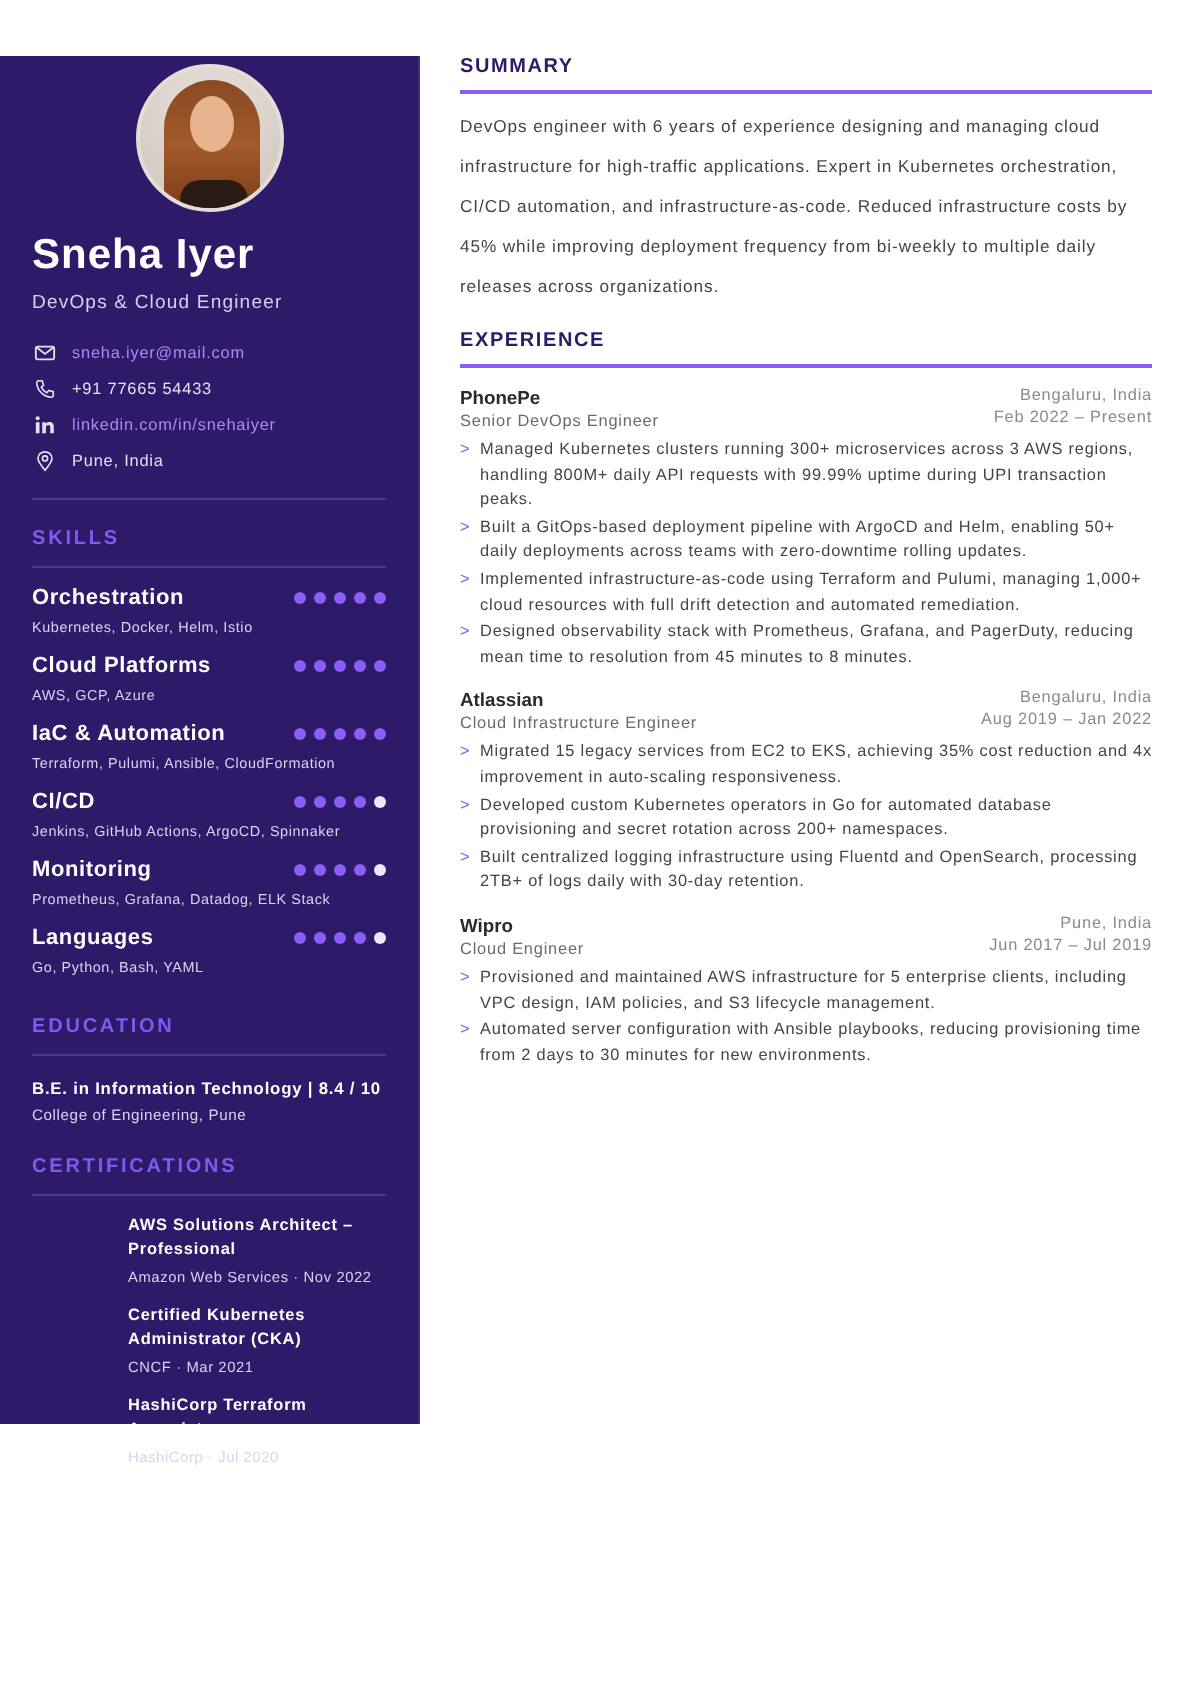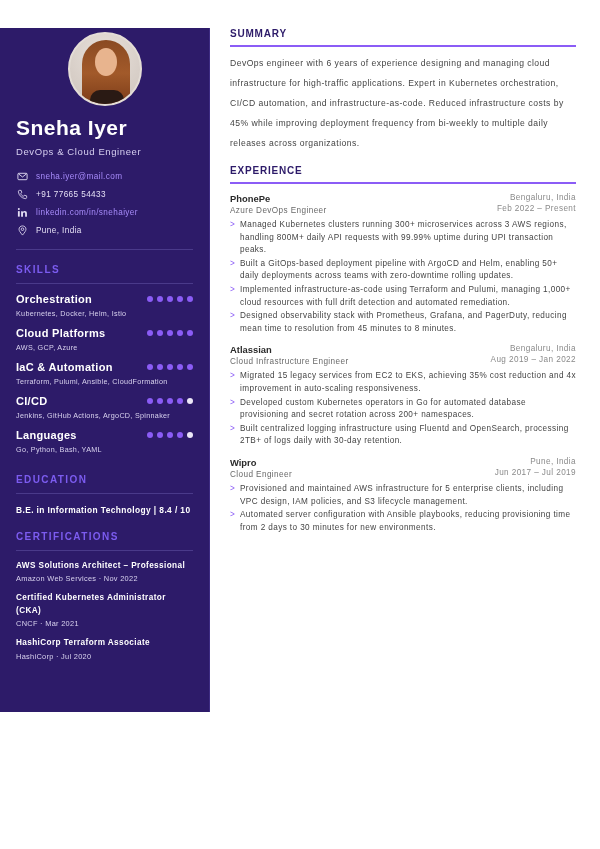--- a/index.html
+++ b/index.html
@@ -48,21 +48,21 @@
   .skill-head { display: flex; justify-content: space-between; align-items: center; }
   .skill-name { font-size: 11px; font-weight: bold; color: #ffffff; letter-spacing: 0.3px; }
   .dots { display: flex; gap: 4px; }
   .dot { width: 6px; height: 6px; border-radius: 50%; background: #8b5cf6; }
   .dot.off { background: #ece8f8; }
   .skill-tools { font-size: 7.2px; color: #d9d3ef; margin-top: 4px; letter-spacing: 0.3px; }
 
   .edu-degree { font-size: 8.4px; font-weight: bold; color: #ffffff; line-height: 12.5px; margin-top: 10px; letter-spacing: 0.4px; }
   .edu-line { font-size: 7.6px; color: #d9d3ef; line-height: 13px; letter-spacing: 0.3px; }
 
-  .cert { margin-top: 9px; }
+  .cert { margin-top: 9px; margin-left: 48px; }
   .cert-name { font-size: 8.2px; font-weight: bold; color: #ffffff; line-height: 12.5px; letter-spacing: 0.4px; }
   .cert-meta { font-size: 7.4px; color: #d9d3ef; margin-top: 2px; letter-spacing: 0.3px; }
 
   .main { position: absolute; left: 230px; top: 28px; width: 346px; color: #3a3a3a; }
   .m-title { font-size: 10px; font-weight: bold; color: #2d1b69; letter-spacing: 0.8px; }
   .m-rule { height: 2px; background: #8b5cf6; margin-top: 6px; }
   .summary { font-size: 8.6px; line-height: 20px; color: #444; margin-top: 6px; letter-spacing: 0.45px; }
 
   .job { margin-top: 9px; }
   .job-row { display: flex; justify-content: space-between; align-items: flex-start; }
@@ -177,36 +177,50 @@
             <span class="dot"></span>
             <span class="dot"></span>
             <span class="dot"></span>
             <span class="dot off"></span>
           </span>
         </div>
       <div class="skill-tools">Jenkins, GitHub Actions, ArgoCD, Spinnaker</div>
     </div>
     <div class="skill">
       <div class="skill-head">
+          <span class="skill-name">Monitoring</span>
+          <span class="dots">
+            <span class="dot"></span>
+            <span class="dot"></span>
+            <span class="dot"></span>
+            <span class="dot"></span>
+            <span class="dot off"></span>
+          </span>
+        </div>
+      <div class="skill-tools">Prometheus, Grafana, Datadog, ELK Stack</div>
+    </div>
+    <div class="skill">
+      <div class="skill-head">
           <span class="skill-name">Languages</span>
           <span class="dots">
             <span class="dot"></span>
             <span class="dot"></span>
             <span class="dot"></span>
             <span class="dot"></span>
             <span class="dot off"></span>
           </span>
         </div>
       <div class="skill-tools">Go, Python, Bash, YAML</div>
     </div>
   </div>
 
   <div class="s-title" style="margin-top:20px">EDUCATION</div>
   <div class="s-title-rule"></div>
   <div class="edu-degree">B.E. in Information Technology | 8.4 / 10</div>
+  <div class="edu-line">College of Engineering, Pune</div>
 
   <div class="s-title" style="">CERTIFICATIONS</div>
   <div class="s-title-rule"></div>
   <div class="cert">
     <div class="cert-name">AWS Solutions Architect – Professional</div>
     <div class="cert-meta"><span>Amazon Web Services</span> · <span>Nov 2022</span></div>
   </div>
   <div class="cert">
     <div class="cert-name">Certified Kubernetes Administrator (CKA)</div>
     <div class="cert-meta"><span>CNCF</span> · <span>Mar 2021</span></div>
@@ -227,21 +241,21 @@
   <section style="margin-top:12px">
     <div class="m-title">EXPERIENCE</div>
     <div class="m-rule"></div>
 
     <div class="job">
       <div class="job-row">
           <span class="company">PhonePe</span>
           <span class="loc">Bengaluru, India</span>
         </div>
       <div class="job-row">
-          <span class="title">Azure DevOps Engineer</span>
+          <span class="title">Senior DevOps Engineer</span>
           <span class="dates">Feb 2022 – Present</span>
         </div>
       <ul class="bullets">
         <li>
             <span class="arrow">&gt;</span>
             <span>Managed Kubernetes clusters running 300+ microservices across 3 AWS regions, handling 800M+ daily API requests with 99.99% uptime during UPI transaction peaks.</span>
           </li>
         <li>
             <span class="arrow">&gt;</span>
             <span>Built a GitOps-based deployment pipeline with ArgoCD and Helm, enabling 50+ daily deployments across teams with zero-downtime rolling updates.</span>

